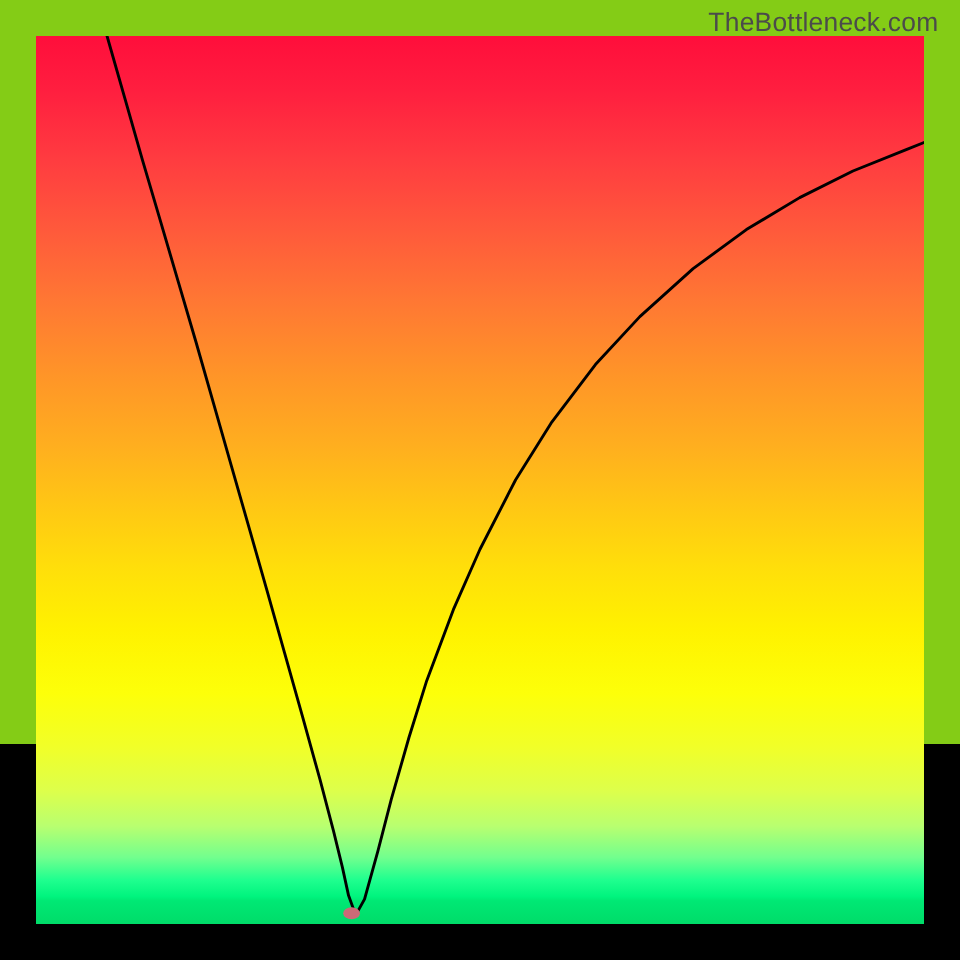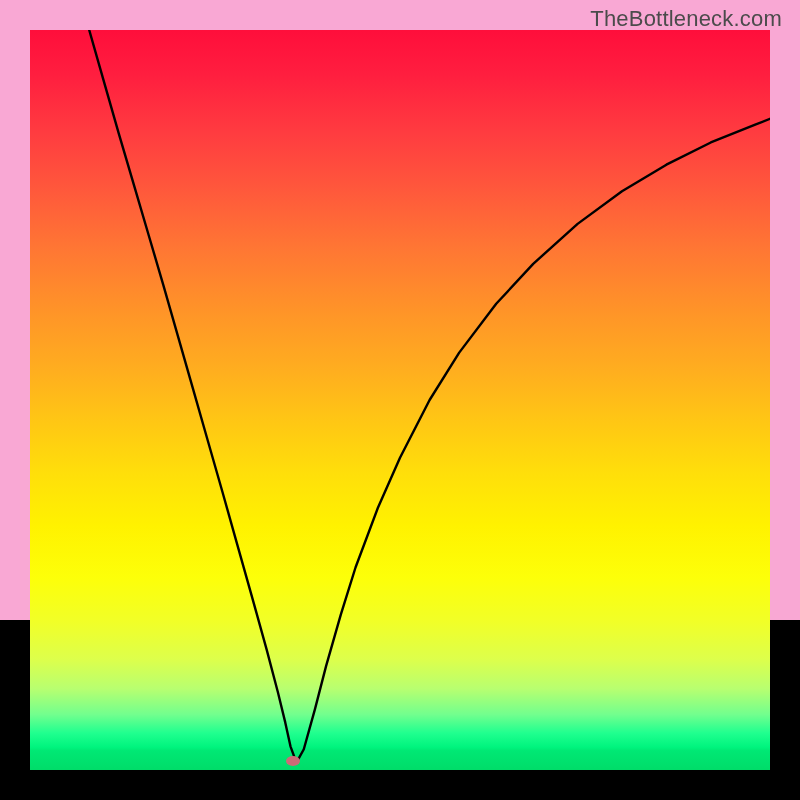--- a/index.html
+++ b/index.html
@@ -8,21 +8,21 @@
     width: 800px;
     height: 800px;
     background: #000;
     overflow: hidden;
     font-family: Arial, Helvetica, sans-serif;
   }
   .frame {
     position: relative;
     width: 800px;
     height: 620px;
-    background: #f9a8d4;
+    background: #84cc16;
   }
   .watermark {
     position: absolute;
     top: 6px;
     right: 18px;
     color: #4b4b4b;
     font-size: 22px;
     font-weight: 500;
     letter-spacing: 0.2px;
     user-select: none;

